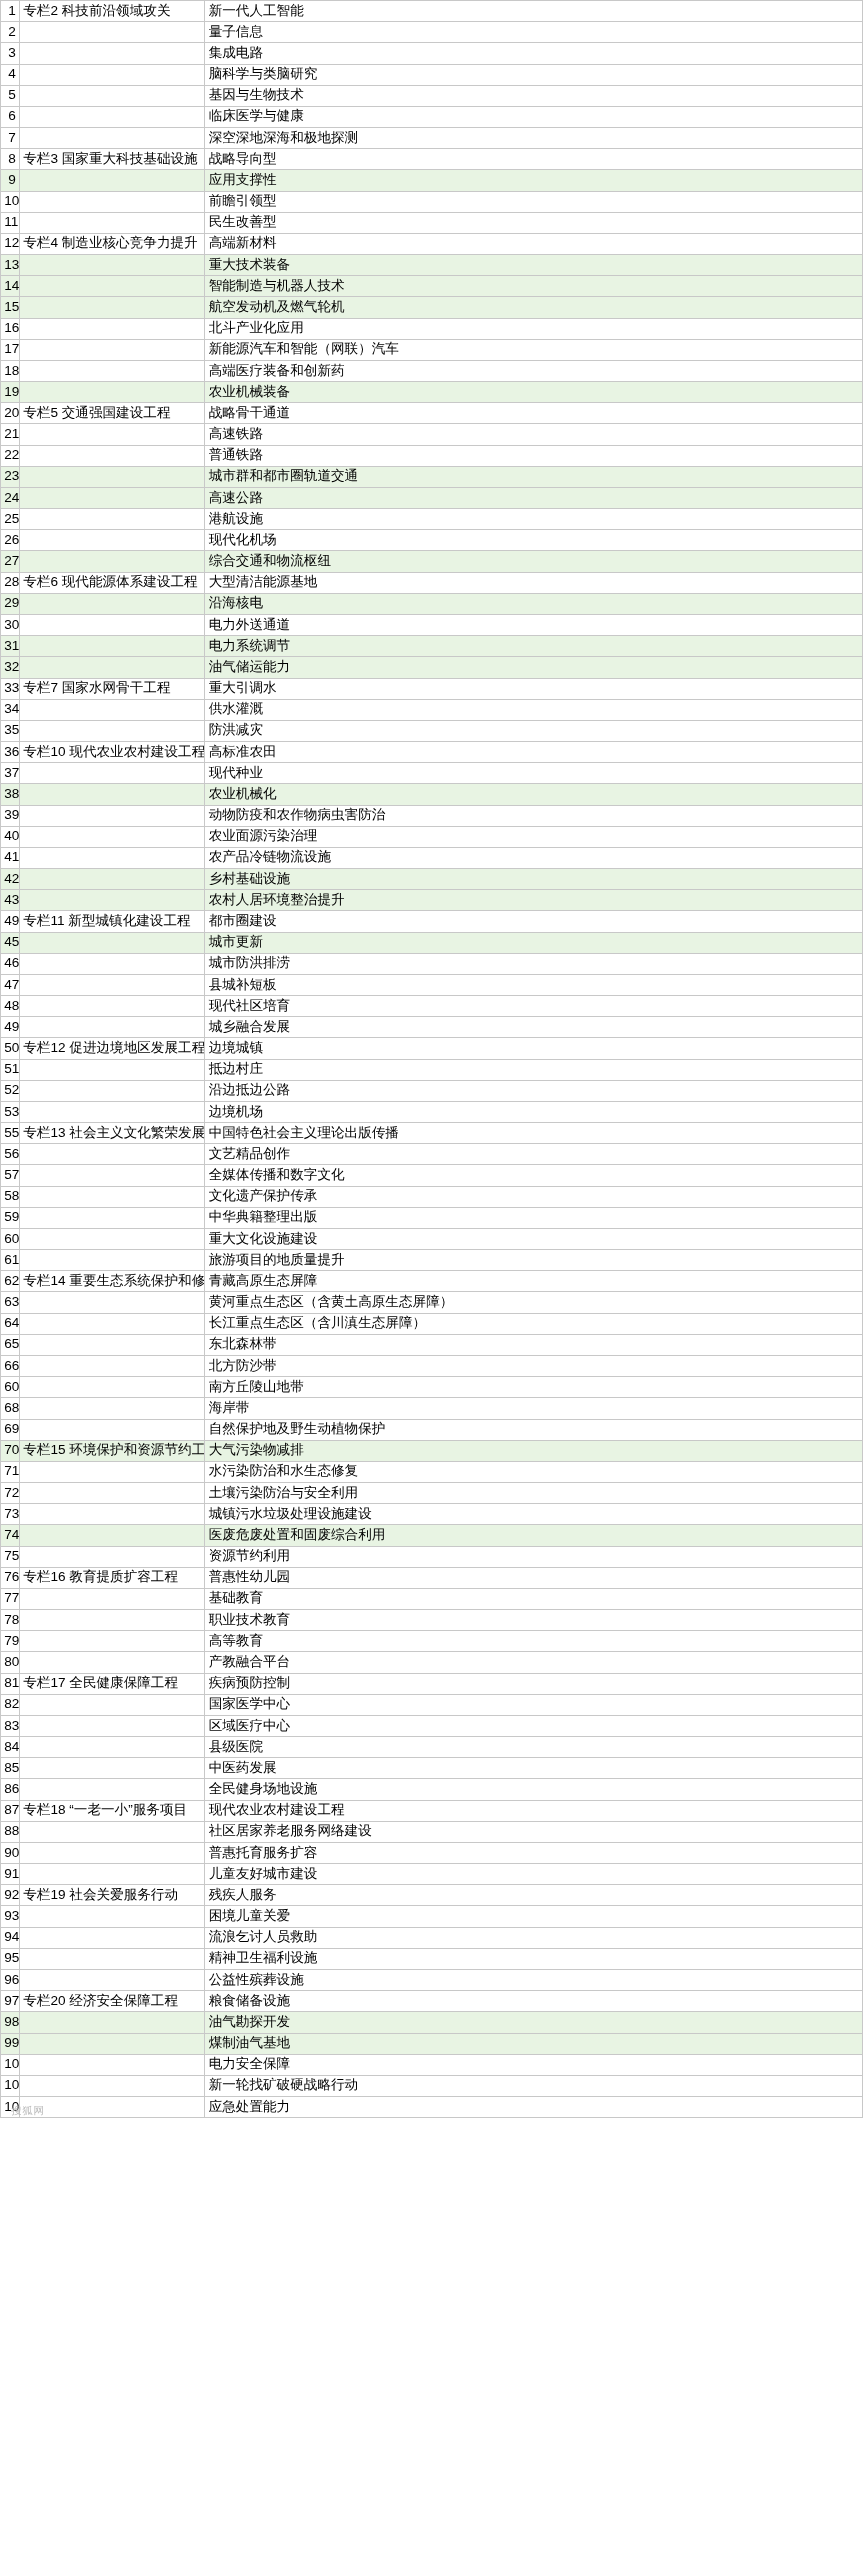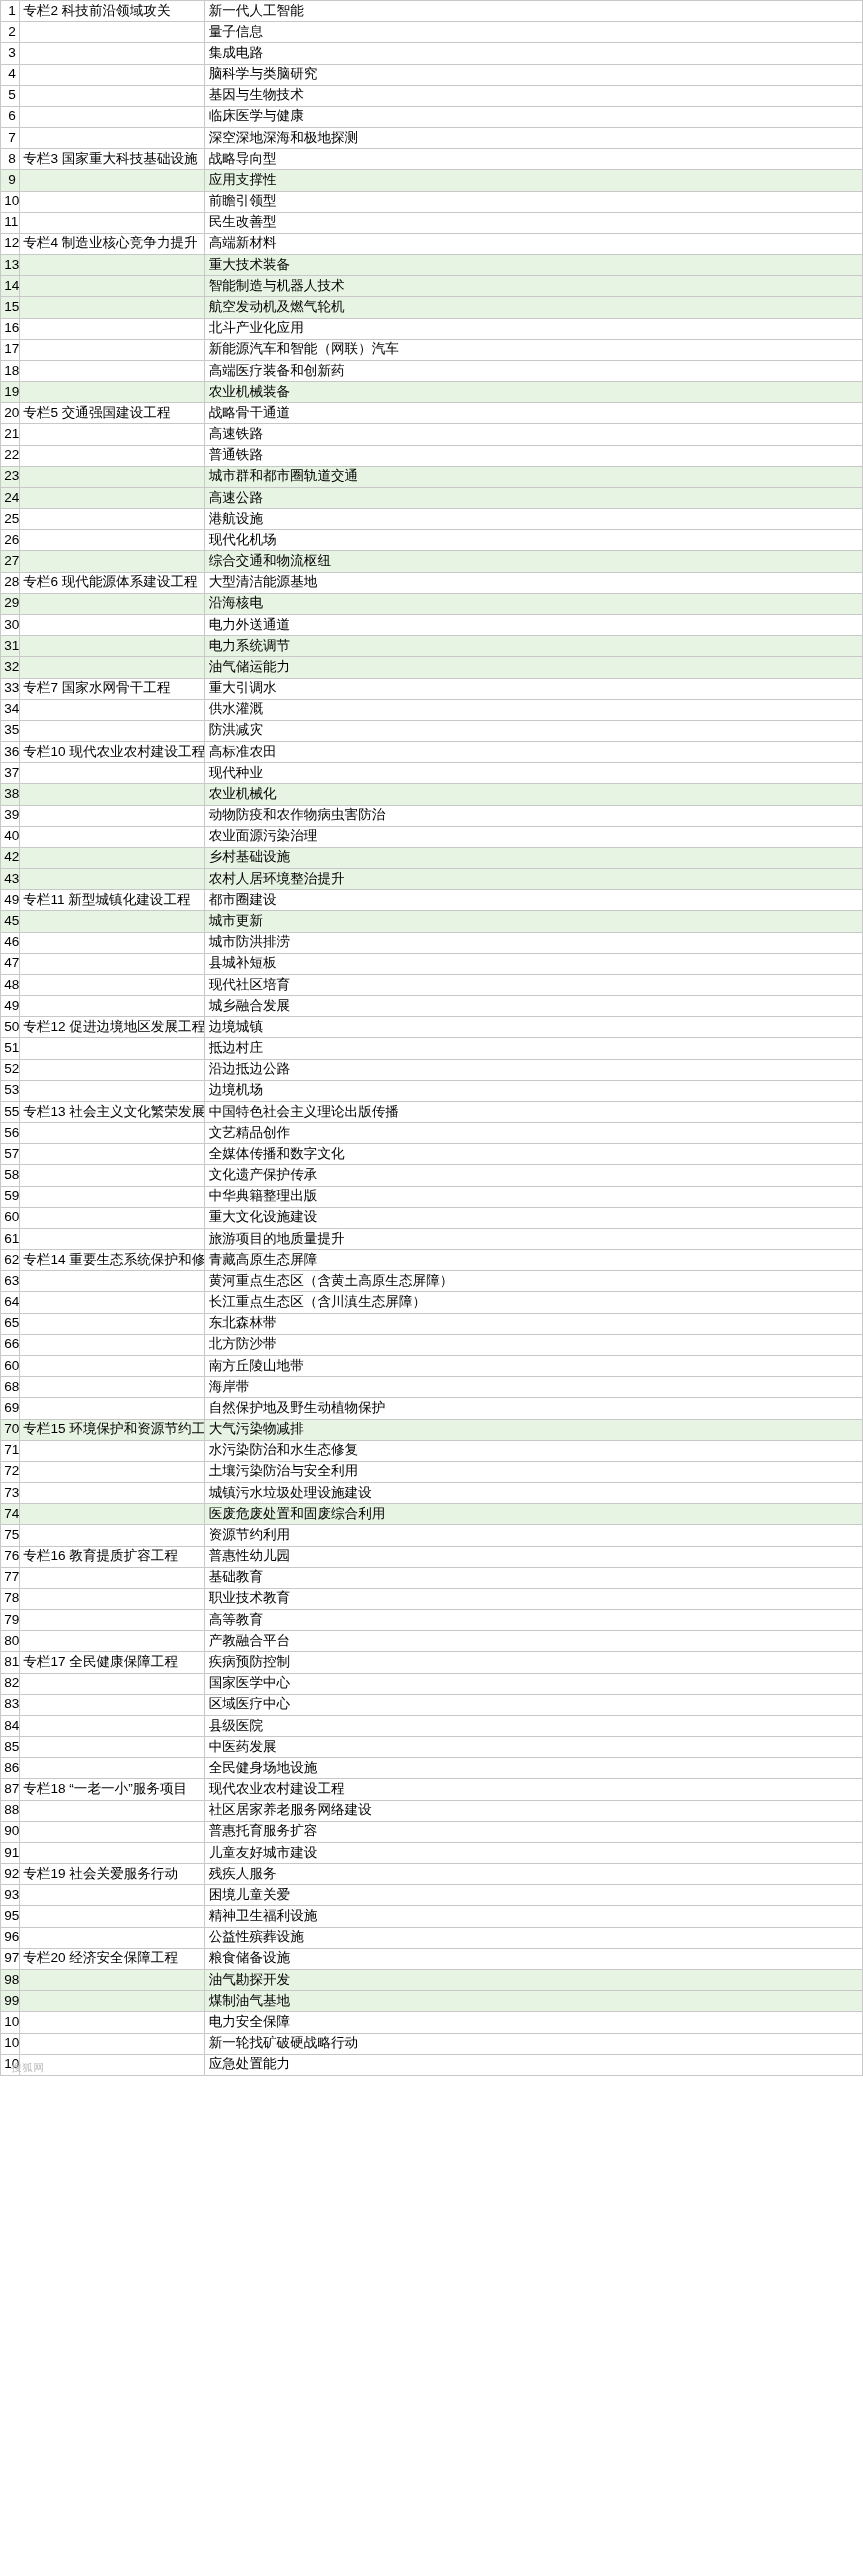--- a/index.html
+++ b/index.html
@@ -261,20 +261,25 @@
       <tr class="plain">
         <td class="c-num">39</td>
         <td class="c-col"></td>
         <td class="c-item">动物防疫和农作物病虫害防治</td>
       </tr>
       <tr class="plain">
         <td class="c-num">40</td>
         <td class="c-col"></td>
         <td class="c-item">农业面源污染治理</td>
       </tr>
+      <tr class="plain">
+        <td class="c-num">41</td>
+        <td class="c-col"></td>
+        <td class="c-item">农产品冷链物流设施</td>
+      </tr>
       <tr class="alt">
         <td class="c-num">42</td>
         <td class="c-col"></td>
         <td class="c-item">乡村基础设施</td>
       </tr>
       <tr class="alt">
         <td class="c-num">43</td>
         <td class="c-col"></td>
         <td class="c-item">农村人居环境整治提升</td>
       </tr>
@@ -510,20 +515,25 @@
       </tr>
       <tr class="plain">
         <td class="c-num">92</td>
         <td class="c-col">专栏19 社会关爱服务行动</td>
         <td class="c-item">残疾人服务</td>
       </tr>
       <tr class="plain">
         <td class="c-num">93</td>
         <td class="c-col"></td>
         <td class="c-item">困境儿童关爱</td>
+      </tr>
+      <tr class="plain">
+        <td class="c-num">94</td>
+        <td class="c-col"></td>
+        <td class="c-item">流浪乞讨人员救助</td>
       </tr>
       <tr class="plain">
         <td class="c-num">95</td>
         <td class="c-col"></td>
         <td class="c-item">精神卫生福利设施</td>
       </tr>
       <tr class="plain">
         <td class="c-num">96</td>
         <td class="c-col"></td>
         <td class="c-item">公益性殡葬设施</td>

